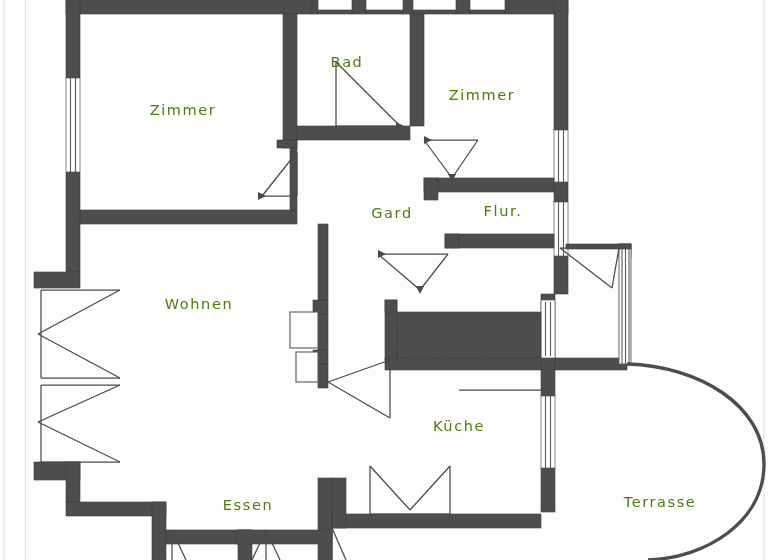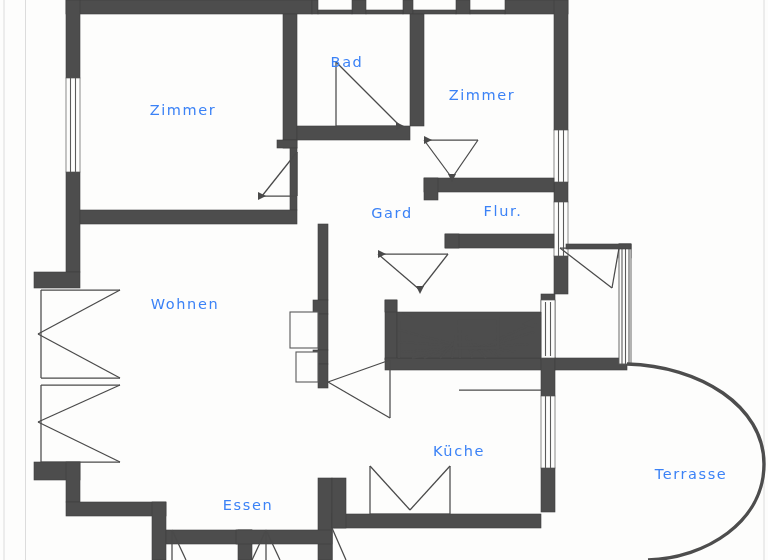--- a/index.html
+++ b/index.html
@@ -18,21 +18,21 @@
   #plan-svg {
     position: absolute;
     left: 0;
     top: 0;
     width: 768px;
     height: 560px;
     display: block;
   }
   .room-label {
     position: absolute;
-    color: #3b82f6;
+    color: #4d7c0f;
     font-family: "DejaVu Sans", sans-serif;
     font-size: 14.5px;
     letter-spacing: 1.6px;
     white-space: nowrap;
     transform: translate(-50%, -50%);
     user-select: none;
   }
 </style>
 </head>
 <body>
@@ -286,18 +286,18 @@
       <path class="curve" d="M 627 364 C 700 366 764 406 764 464 C 764 522 706 558 648 560"></path>
     </g>
 
   </svg>
 
   <div class="room-label" style="left:183px; top:110px;">Zimmer</div>
   <div class="room-label" style="left:347px; top:62px;">Bad</div>
   <div class="room-label" style="left:482px; top:95px;">Zimmer</div>
   <div class="room-label" style="left:392px; top:213px;">Gard</div>
   <div class="room-label" style="left:503px; top:211px;">Flur.</div>
-  <div class="room-label" style="left:185px; top:304px;">Wohnen</div>
-  <div class="room-label" style="left:459px; top:451px;">Küche</div>
+  <div class="room-label" style="left:199px; top:304px;">Wohnen</div>
+  <div class="room-label" style="left:459px; top:426px;">Küche</div>
   <div class="room-label" style="left:248px; top:505px;text-align:center;">Essen</div>
-  <div class="room-label" style="left:660px; top:474px;margin-left:31px;">Terrasse</div>
+  <div class="room-label" style="left:660px; top:502px;">Terrasse</div>
 
 </div>
 
 </body></html>

